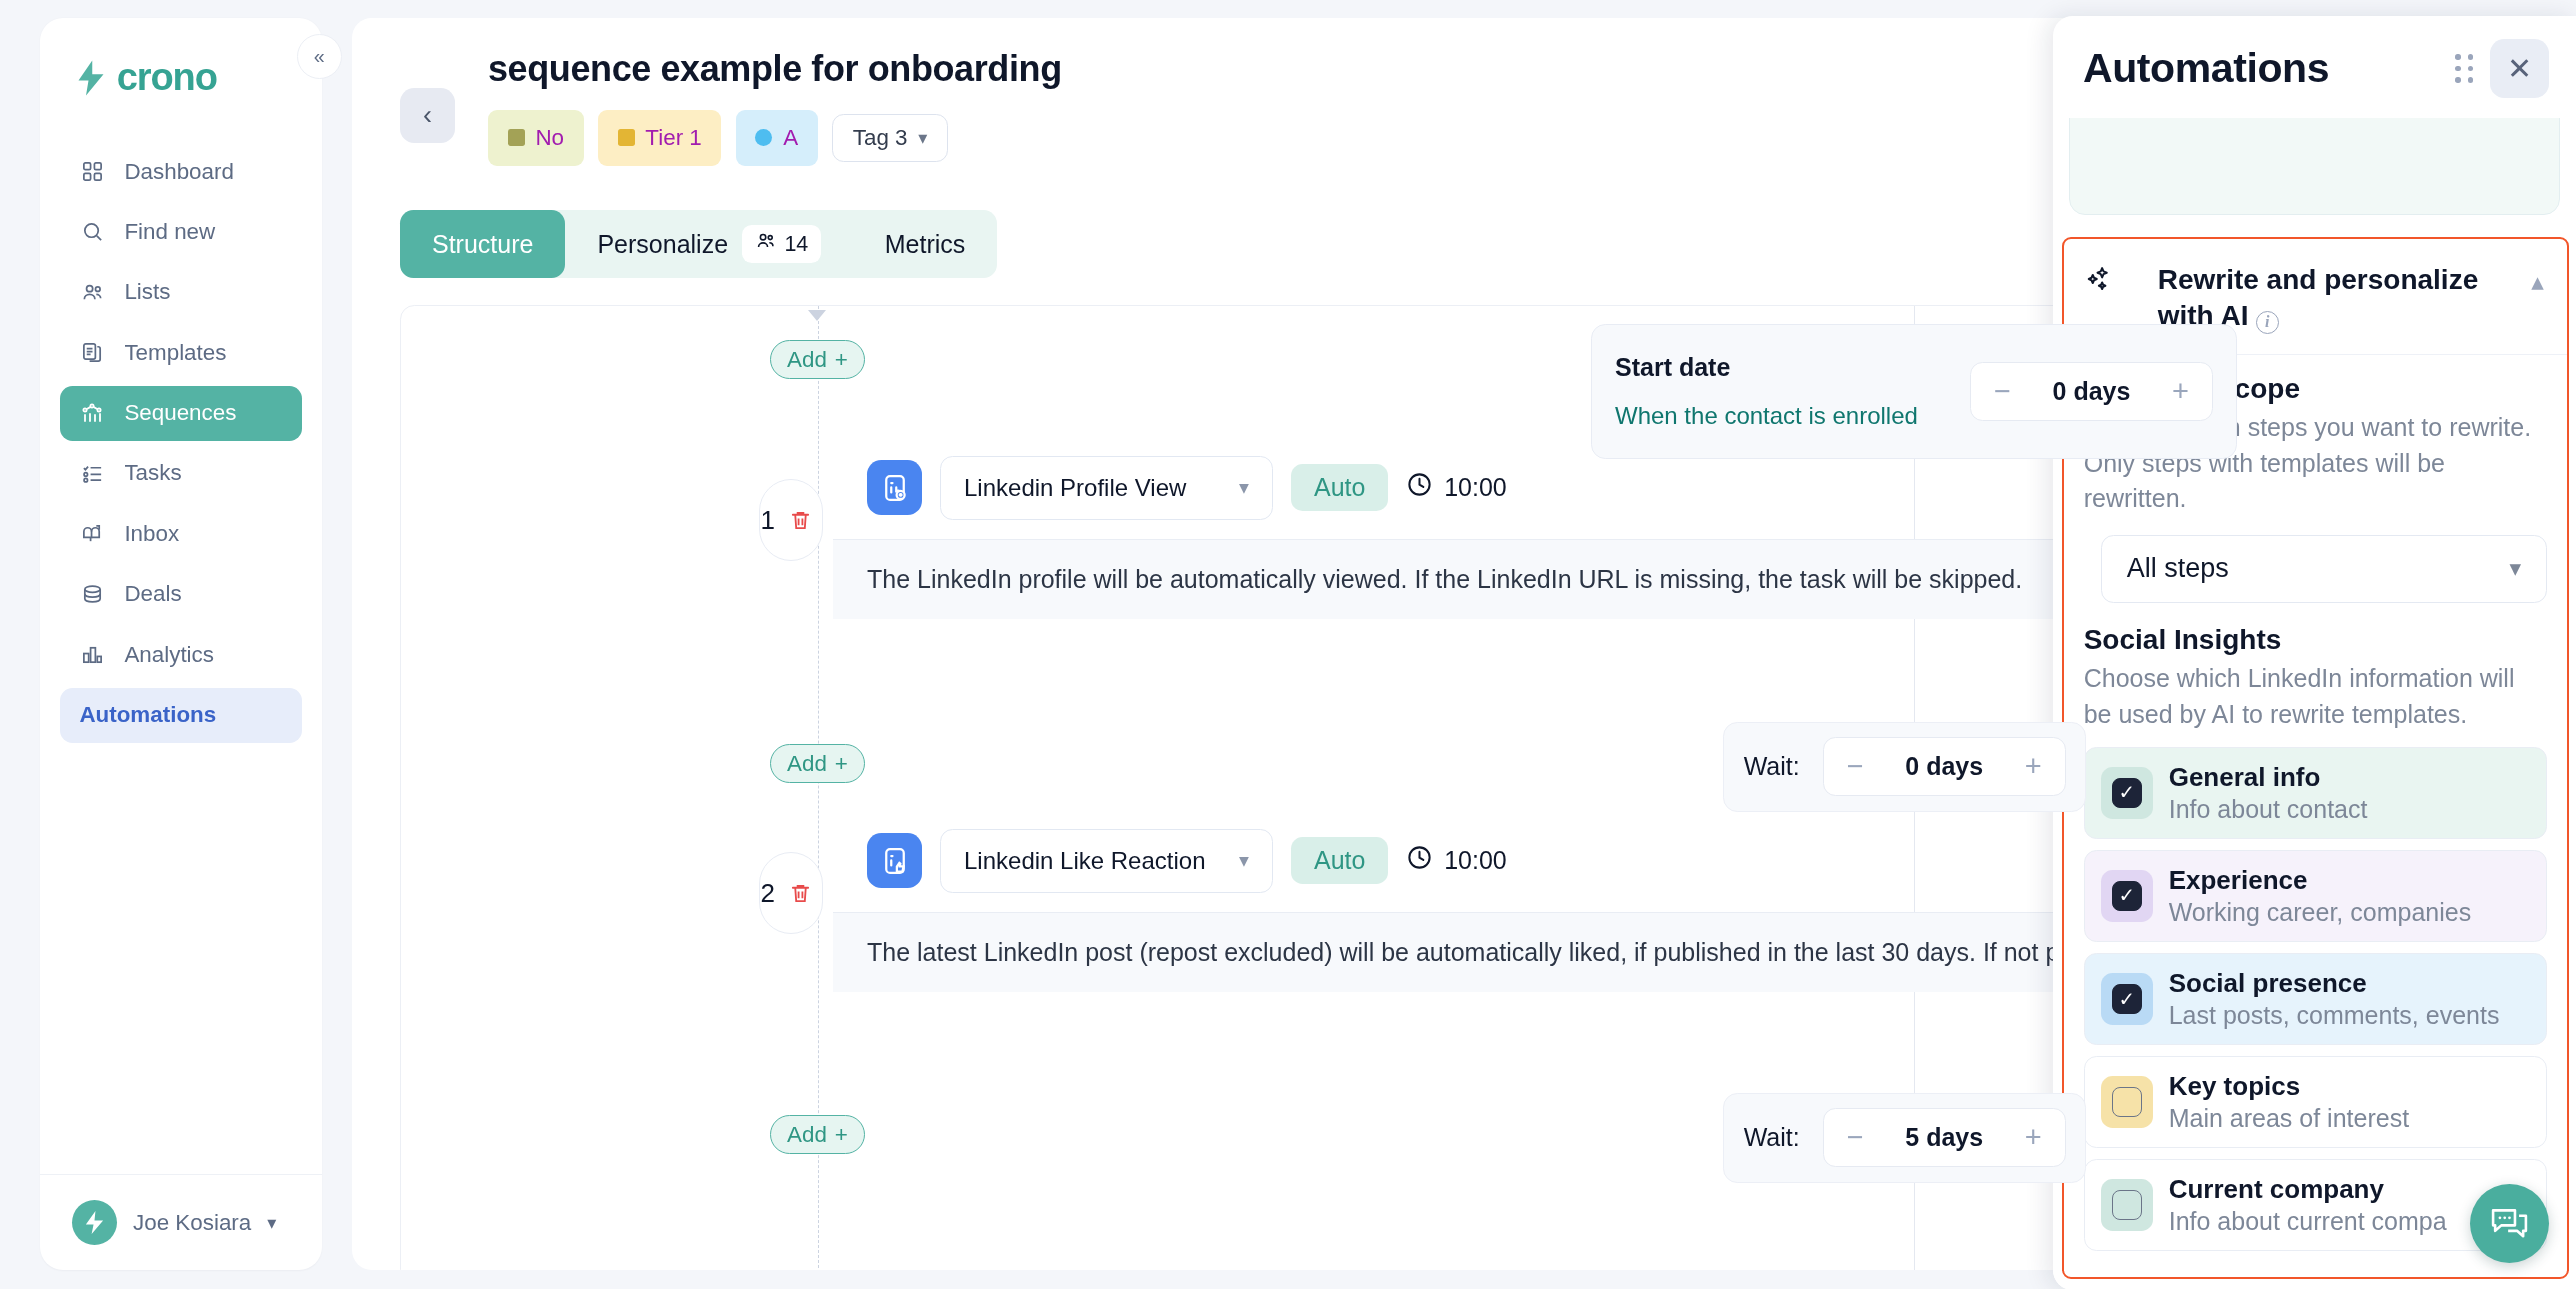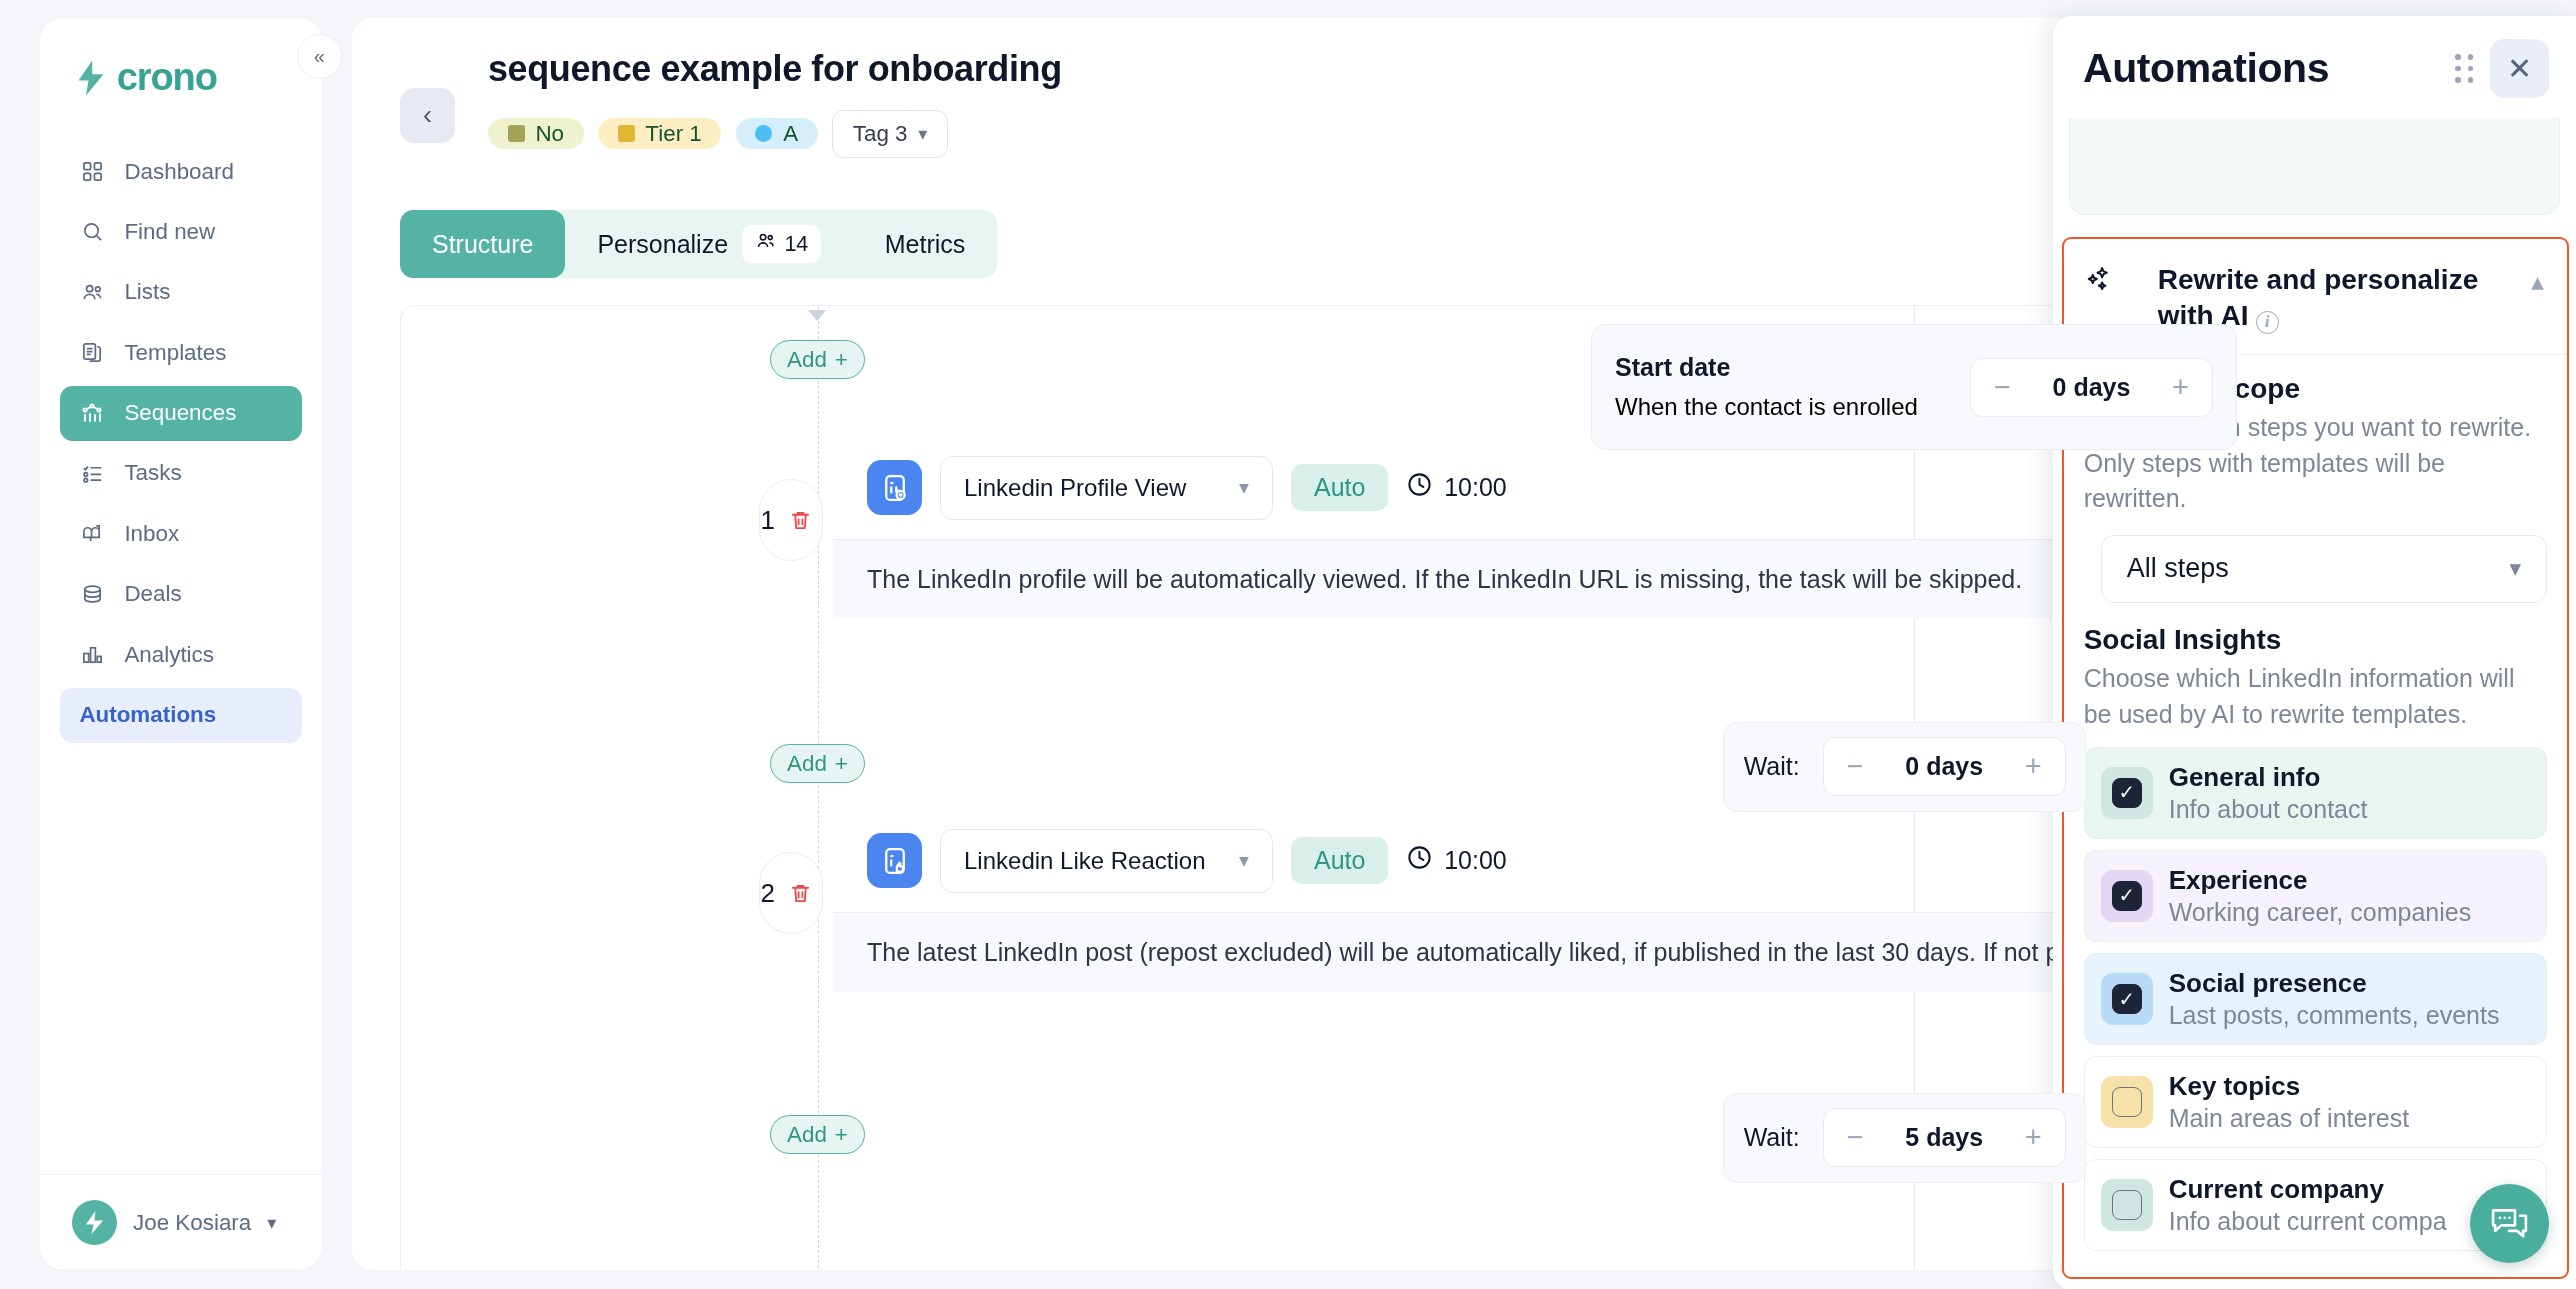--- a/index.html
+++ b/index.html
@@ -67,22 +67,22 @@
     background: #e7eaf2; display: flex; align-items: center; justify-content: center;
     color: #4a5569; font-size: 27px; cursor: pointer;
   }
   .seq-title {
     margin-left: 136px; font-size: 36px; font-weight: 700;
     color: #0f172a; letter-spacing: -0.4px;
   }
   .tag-row { margin-left: 136px; margin-top: 19.7px; display: flex; gap: 14.3px; align-items: center; }
   .tag {
     display: flex; align-items: center; gap: 10.7px;
-    height: 31px; padding: 0 19.7px; border-radius: 16px;
-    font-size: 22.4px; color: #14532d; cursor: pointer;
+    height: 56px; padding: 0 19.7px; border-radius: 9px;
+    font-size: 22.4px; color: #a21caf; cursor: pointer;
   }
   .tag .sq { width: 17px; height: 17px; border-radius: 2.7px; }
   .tag .dot { width: 17px; height: 17px; border-radius: 50%; }
   .tag-select {
     display: flex; align-items: center; gap: 10.7px;
     height: 48px; padding: 0 19.7px; border-radius: 11.6px;
     border: 0.9px solid #dde3ee; background: #fff;
     font-size: 22.4px; color: #333c4d; cursor: pointer;
   }
 
@@ -131,21 +131,21 @@
     z-index: 3;
   }
 
   .startdate-box {
     position: absolute; left: 1190px; width: 646px;
     display: flex; align-items: center; justify-content: space-between;
     background: #f7f9fc; border: 0.9px solid #e8ecf4; border-radius: 14.3px;
     padding: 28px 23px; z-index: 2;
   }
   .sd-title { font-size: 25px; font-weight: 700; color: #0f172a; }
-  .sd-sub { font-size: 24px; color: #000000; margin-top: 11px; }
+  .sd-sub { font-size: 24px; color: #0f766e; margin-top: 20px; }
   .stepper {
     display: flex; align-items: center; gap: 0; background: #fff;
     border: 0.9px solid #e6eaf2; border-radius: 12.5px; height: 59px; min-width: 243px;
     justify-content: space-between; padding: 0 23px;
   }
   .stepper .minus, .stepper .plus { font-size: 29px; color: #9aa6bc; cursor: pointer; line-height: 1; }
   .stepper .val { font-size: 25px; font-weight: 700; color: #0f172a; }
 
   .step-block { position: absolute; left: 0; right: 0; }
   .step-num {

